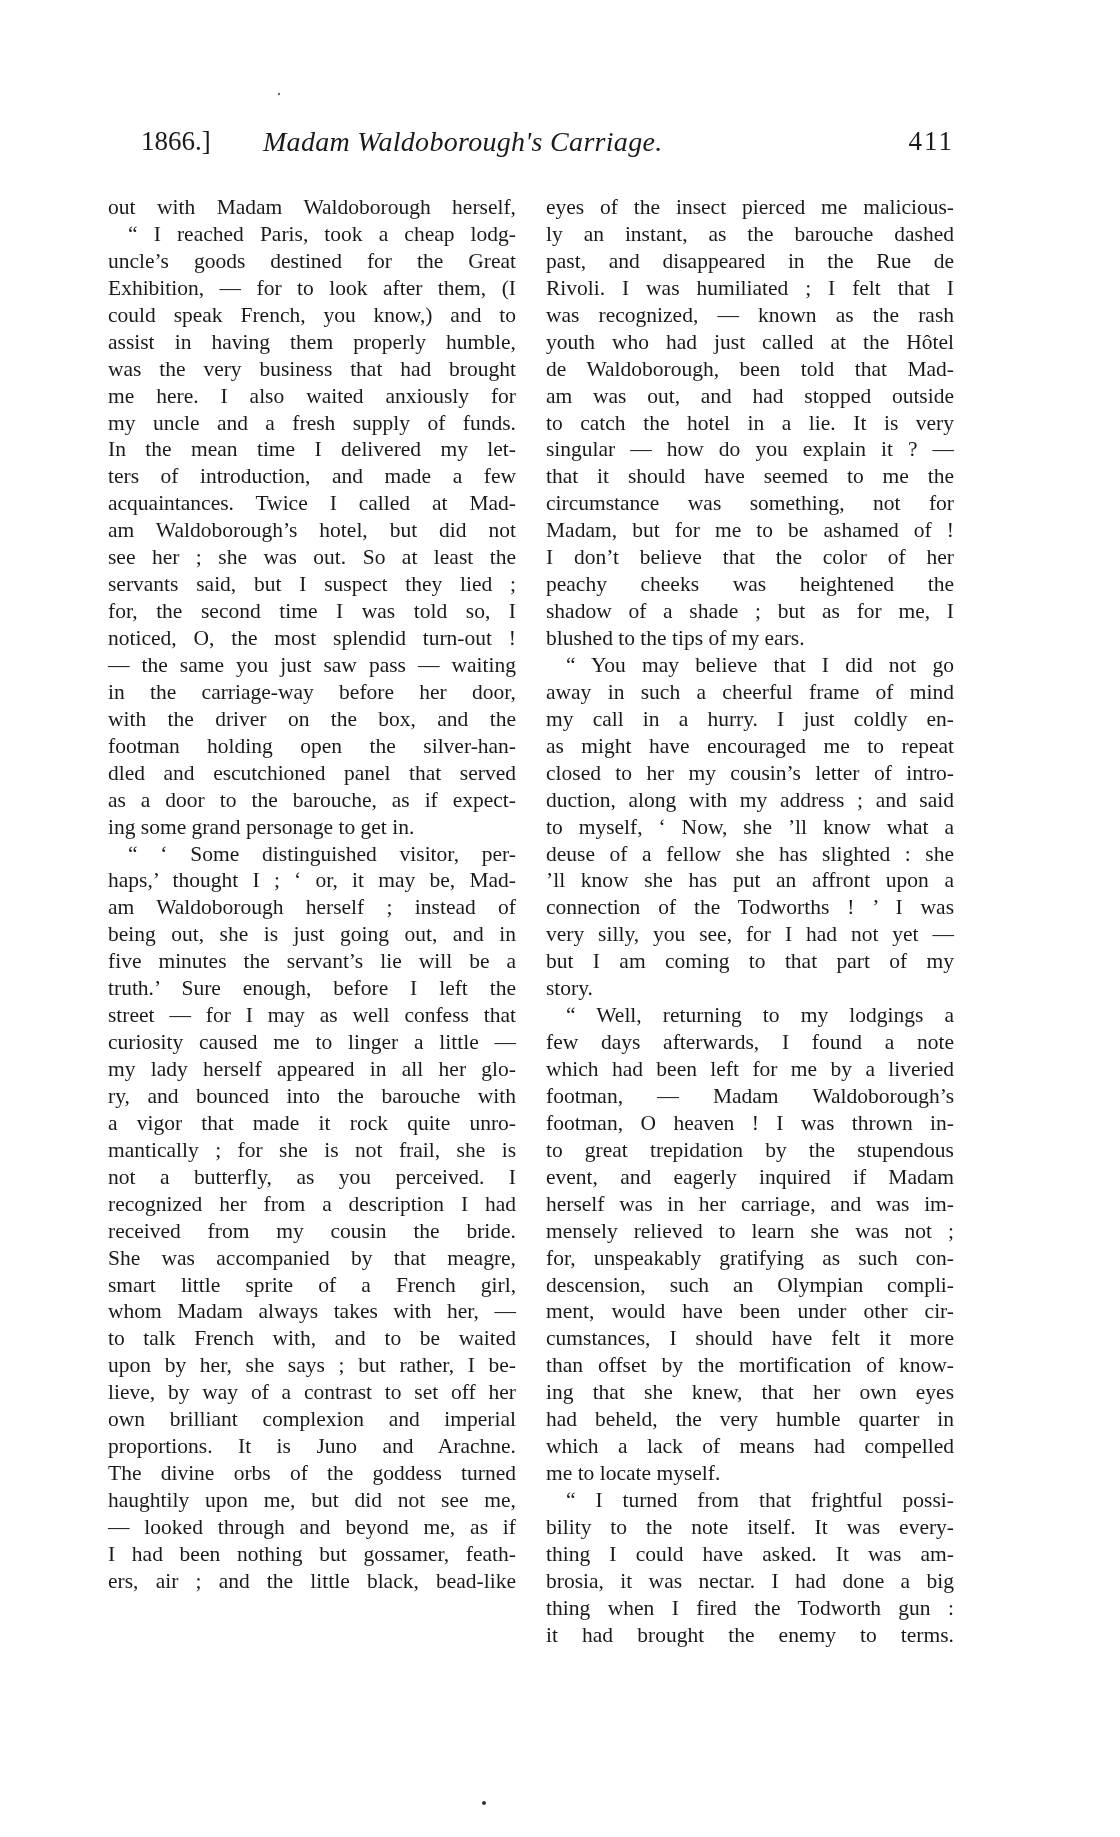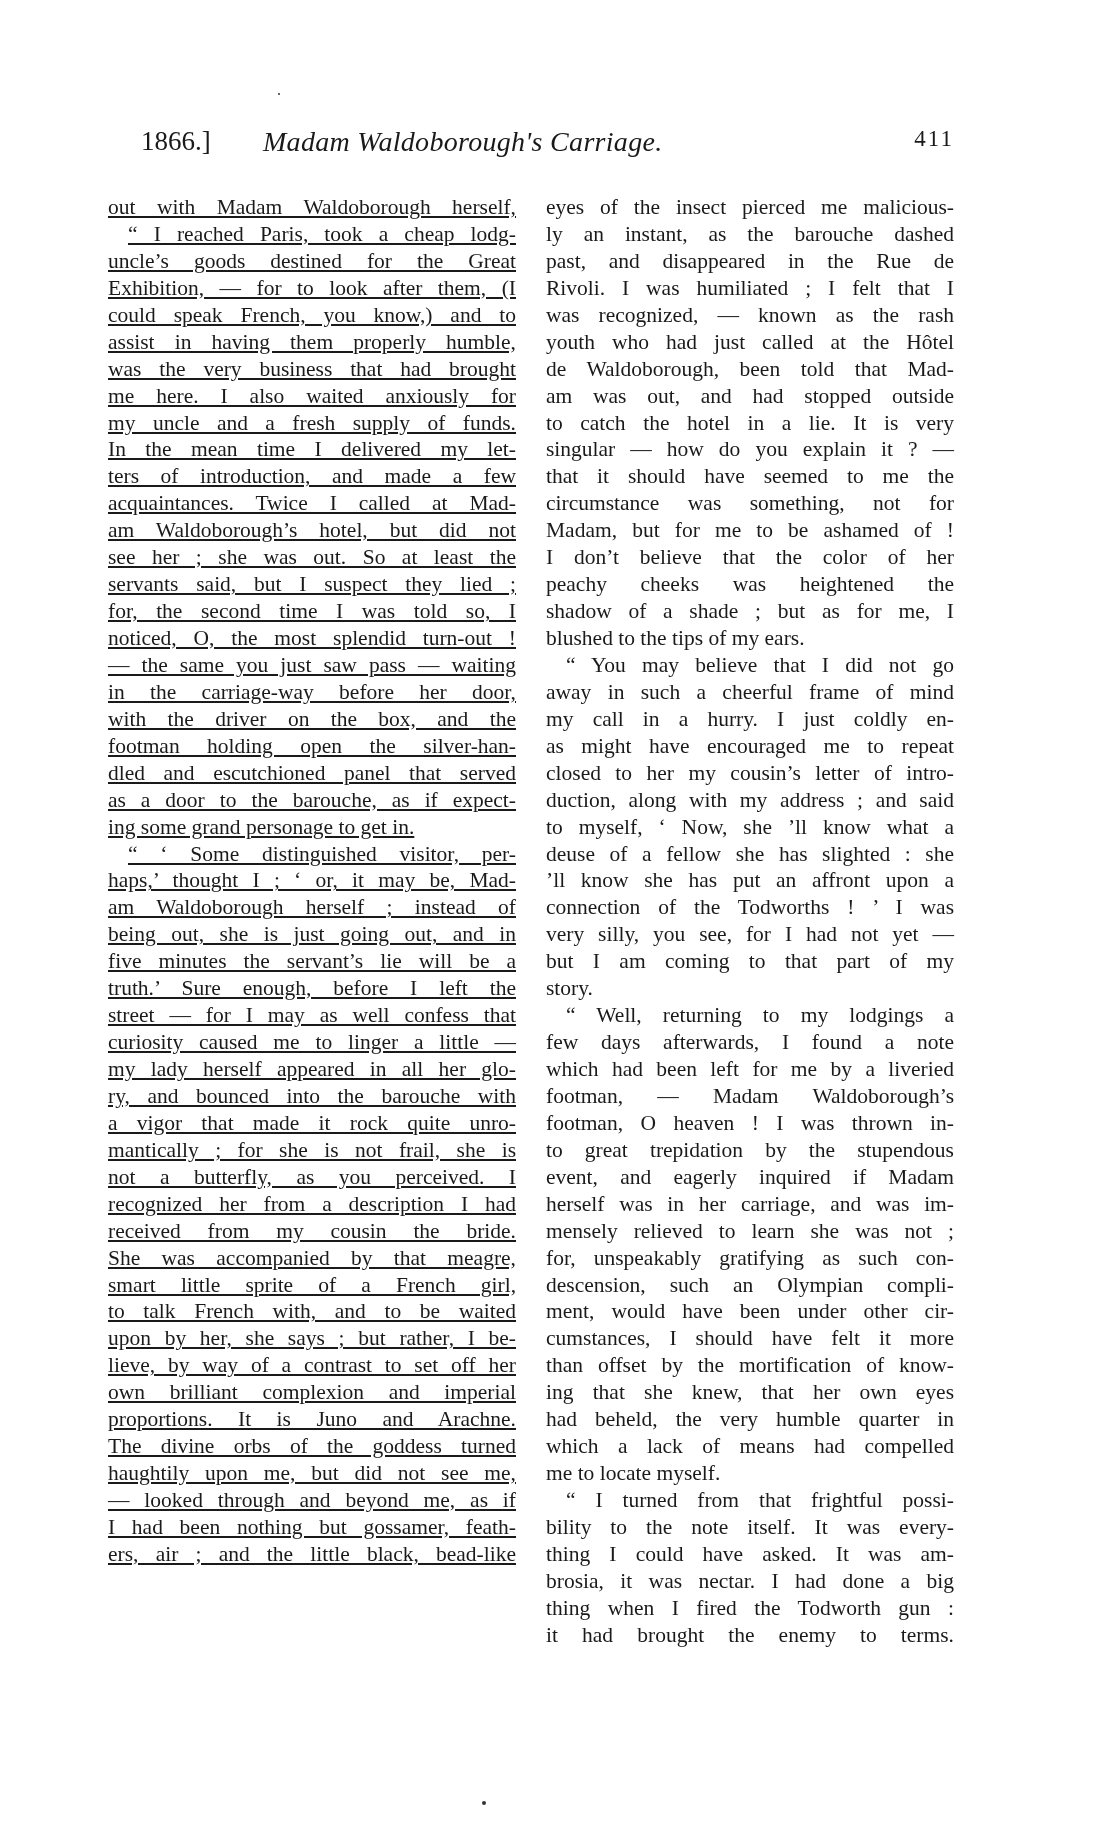--- a/index.html
+++ b/index.html
@@ -1,23 +1,23 @@
 <!DOCTYPE html>
 <html><head>
 <meta charset="utf-8">
 <style>
   html, body { margin: 0; padding: 0; background: #ffffff; }
   body { width: 1120px; height: 1837px; position: relative; overflow: hidden;
          font-family: "Liberation Serif", "DejaVu Serif", serif; color: #1a1a1a; }
   .running-head { position: absolute; top: 126px; left: 108px; width: 846px; height: 40px; }
   .rh-year { position: absolute; left: 0; top: 0; font-size: 27px; margin-left: 33px; }
   .rh-title { position: absolute; left: 155px; top: 0; font-size: 28px; font-style: italic; letter-spacing: 0.3px; }
-  .rh-page { position: absolute; right: 0; top: 0; font-size: 23px; letter-spacing: 2px; }
+  .rh-page { position: absolute; right: 0; top: 0; font-size: 27px; letter-spacing: 2px; }
   .column { position: absolute; top: 194px; font-size: 21.5px; line-height: 26.95px; }
-  .col-left { left: 108px; width: 408px; text-decoration: underline; }
+  .col-left { left: 108px; width: 408px; }
   .col-right { left: 546px; width: 408px; }
   .line { display: block; white-space: nowrap; text-align: justify; text-align-last: justify; height: 26.95px; }
   .line.last { text-align-last: left; }
   .line.indent { padding-left: 20px; }
   .speck { position: absolute; background: #333; border-radius: 50%; }
 </style>
 </head>
 <body>
 
 <div class="running-head">
@@ -61,20 +61,21 @@
     <span class="line">curiosity caused me to linger a little —</span>
     <span class="line">my lady herself appeared in all her glo-</span>
     <span class="line">ry, and bounced into the barouche with</span>
     <span class="line">a vigor that made it rock quite unro-</span>
     <span class="line">mantically ; for she is not frail, she is</span>
     <span class="line">not a butterfly, as you perceived. I</span>
     <span class="line">recognized her from a description I had</span>
     <span class="line">received from my cousin the bride.</span>
     <span class="line">She was accompanied by that meagre,</span>
     <span class="line">smart little sprite of a French girl,</span>
+    <span class="line">whom Madam always takes with her, —</span>
     <span class="line">to talk French with, and to be waited</span>
     <span class="line">upon by her, she says ; but rather, I be-</span>
     <span class="line">lieve, by way of a contrast to set off her</span>
     <span class="line">own brilliant complexion and imperial</span>
     <span class="line">proportions. It is Juno and Arachne.</span>
     <span class="line">The divine orbs of the goddess turned</span>
     <span class="line">haughtily upon me, but did not see me,</span>
     <span class="line">— looked through and beyond me, as if</span>
     <span class="line">I had been nothing but gossamer, feath-</span>
     <span class="line">ers, air ; and the little black, bead-like</span>

